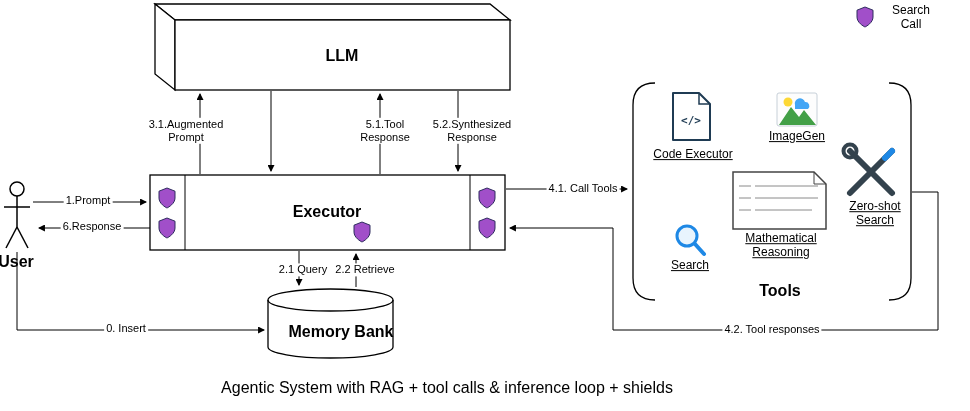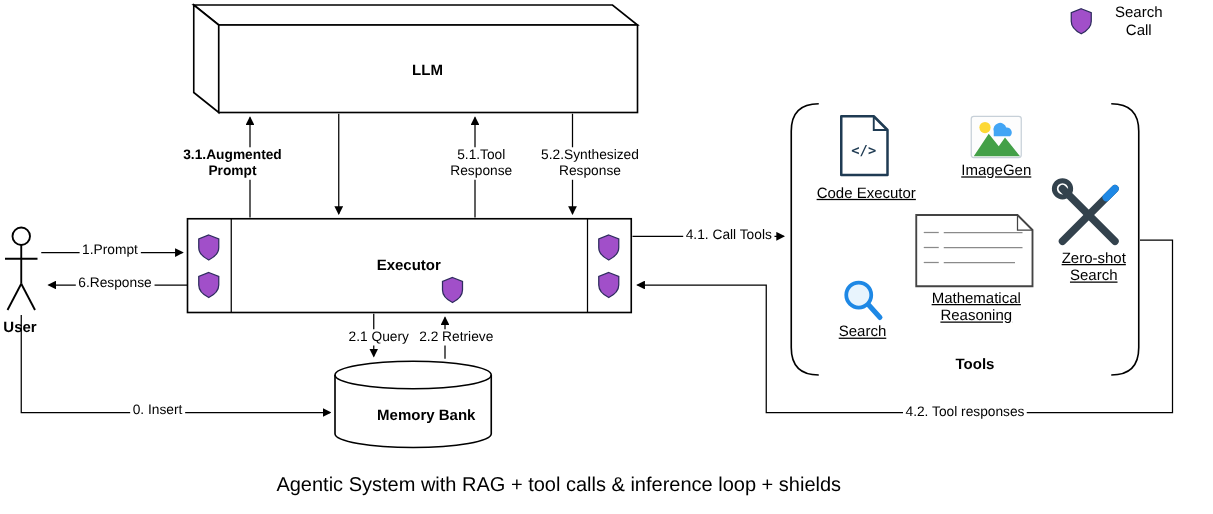--- a/index.html
+++ b/index.html
@@ -1,20 +1,20 @@
 <!DOCTYPE html>
 <html><head>
 <meta charset="utf-8">
 <style>
   * { margin: 0; padding: 0; box-sizing: border-box; }
   body { background: #ffffff; font-family: "Liberation Sans", sans-serif; }
   .canvas { position: relative; width: 970px; height: 411px; background: #ffffff; overflow: hidden; }
   svg.layer { position: absolute; left: 0; top: 0; }
   .label { position: absolute; transform: translate(-50%,-50%); text-align: center; color: #000; line-height: 1.2; }
-  .node-label { font-weight: bold; font-size: 12px; }
+  .node-label { font-weight: bold; font-size: 16px; }
   .edge-label { font-size: 11px; background: #ffffff; padding: 0 2px; white-space: pre-line; }
   .tool-label { font-size: 12px; white-space: pre-line; line-height: 1.15; text-decoration: underline; }
   .legend-label { font-size: 12px; }
   .title { font-size: 16px; }
 </style>
 </head>
 <body>
 
 <div class="canvas">
 
@@ -128,21 +128,21 @@
   <div class="label tool-label" style="left:781px; top:246px;">Mathematical
 Reasoning</div>
   <div class="label tool-label" style="left:875px; top:214px;">Zero-shot
 Search</div>
 
   <div class="label edge-label" style="left:88px; top:201px;">1.Prompt</div>
   <div class="label edge-label" style="left:92px; top:227px;">6.Response</div>
   <div class="label edge-label" style="left:126px; top:329px;">0. Insert</div>
   <div class="label edge-label" style="left:303px; top:270px;">2.1 Query</div>
   <div class="label edge-label" style="left:365px; top:270px;">2.2 Retrieve</div>
-  <div class="label edge-label" style="left:186px; top:131px;font-weight:bold;">3.1.Augmented
+  <div class="label edge-label" style="left:186px; top:131px;">3.1.Augmented
 Prompt</div>
   <div class="label edge-label" style="left:385px; top:131px;">5.1.Tool
 Response</div>
   <div class="label edge-label" style="left:472px; top:131px;">5.2.Synthesized
 Response</div>
   <div class="label edge-label" style="left:583px; top:189px;">4.1. Call Tools</div>
   <div class="label edge-label" style="left:772px; top:330px;">4.2. Tool responses</div>
 
   <div class="label legend-label" style="left:911px; top:17px;">Search Call</div>
 

